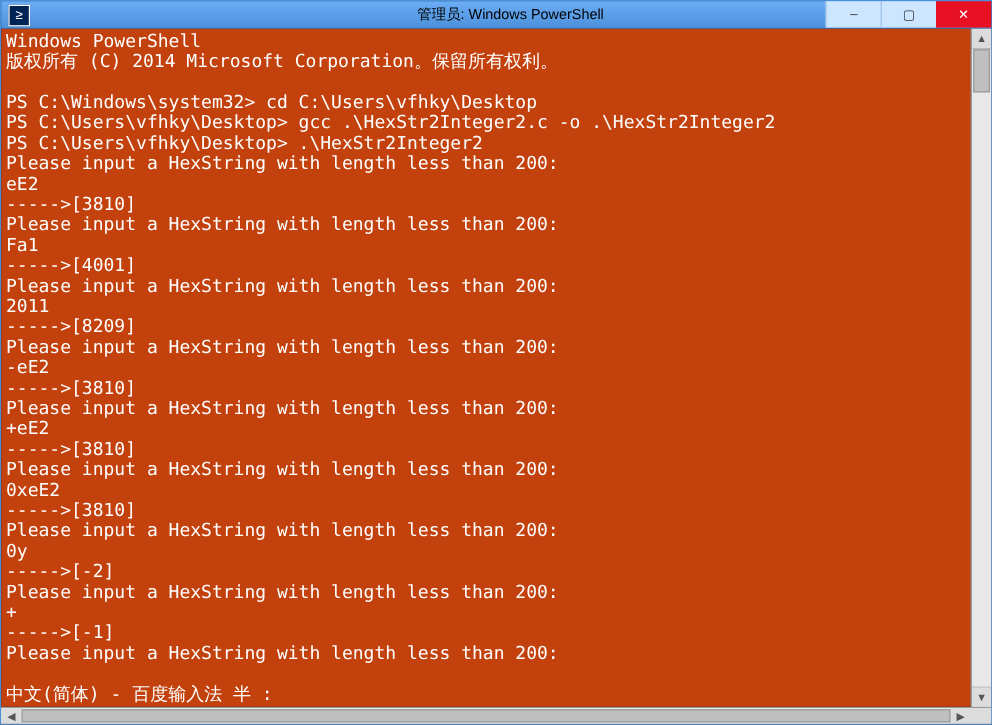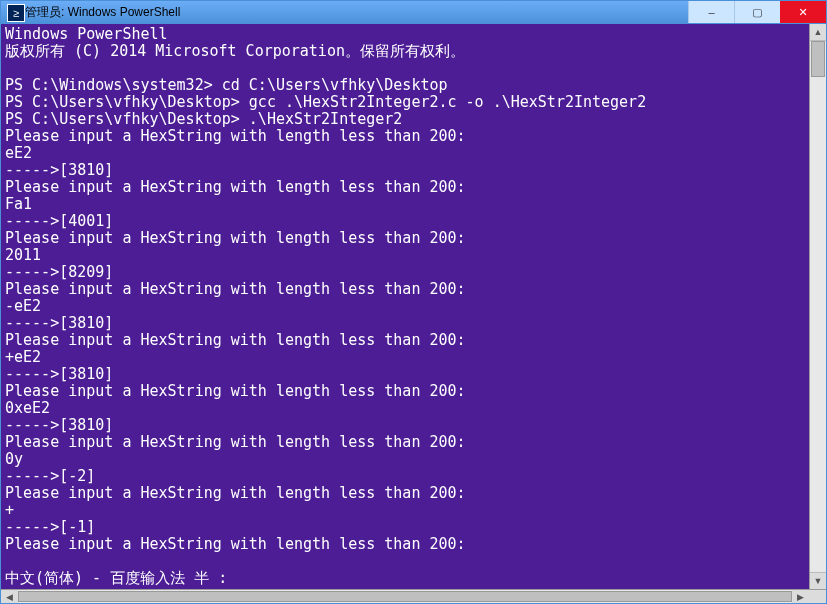--- a/index.html
+++ b/index.html
@@ -1,26 +1,26 @@
 <!DOCTYPE html>
 <html><head>
 <meta charset="utf-8">
 <style>
   * { margin: 0; padding: 0; box-sizing: border-box; }
   html, body { width: 827px; height: 604px; font-family: "Segoe UI", Tahoma, sans-serif; overflow: hidden; }
   .window { width: 827px; height: 604px; background: #012456; border: 1px solid #4a90d9; display: flex; flex-direction: column; }
   .titlebar { height: 30px; background: linear-gradient(#6badf6, #4a90d9); display: flex; align-items: center; position: relative; color: #000; }
   .titlebar-icon { width: 18px; height: 18px; margin-left: 6px; background: #012456; color: #fff; font-size: 11px; display: flex; align-items: center; justify-content: center; border: 1px solid #fff; }
-  .titlebar-title { flex: 1; font-size: 12px; color: #000; }
+  .titlebar-title { flex: 1; text-align: center; font-size: 12px; color: #000; }
   .win-controls { display: flex; height: 22px; position: absolute; right: 0; top: 0; }
   .win-btn { width: 46px; height: 22px; display: flex; align-items: center; justify-content: center; font-size: 11px; font-family: "Segoe UI Symbol", sans-serif; cursor: default; }
   .win-btn.minmax { background: #cde6ff; border-left: 1px solid #a9c7e8; color: #333; }
   .win-btn.close { background: #e81123; color: #fff; }
   .client { flex: 1; display: flex; background: #012456; position: relative; }
-  .terminal { flex: 1; background: #4c1d95; color: #fff; font-family: Consolas, "Lucida Console", monospace; font-size: 15px; line-height: 17px; white-space: pre; padding: 2px 0 2px 4px; overflow: hidden; letter-spacing: 0; }
+  .terminal { flex: 1; background: #c2410c; color: #fff; font-family: Consolas, "Lucida Console", monospace; font-size: 15px; line-height: 17px; white-space: pre; padding: 2px 0 2px 4px; overflow: hidden; letter-spacing: 0; }
   .terminal .line { white-space: pre; }
   .vscroll { width: 17px; background: #dcdcdc; display: flex; flex-direction: column; border-left: 1px solid #9a9a9a; }
   .vscroll .arrow { height: 17px; background: #dcdcdc; display: flex; align-items: center; justify-content: center; font-size: 9px; color: #555; border-bottom: 1px solid #bbb; }
   .vscroll .arrow.down { border-top: 1px solid #bbb; border-bottom: none; }
   .vscroll .track { flex: 1; background: #e8e8e8; position: relative; }
   .vscroll .thumb { position: absolute; left: 1px; right: 1px; top: 0; height: 36px; background: #bfbfbf; border: 1px solid #9a9a9a; }
   .hscroll { height: 17px; background: #dcdcdc; display: flex; border-top: 1px solid #9a9a9a; }
   .hscroll .arrow { width: 17px; background: #dcdcdc; display: flex; align-items: center; justify-content: center; font-size: 9px; color: #555; }
   .hscroll .track { flex: 1; background: #e8e8e8; position: relative; }
   .hscroll .thumb { position: absolute; top: 1px; bottom: 1px; left: 0; width: 100%; background: #bfbfbf; border: 1px solid #9a9a9a; }

